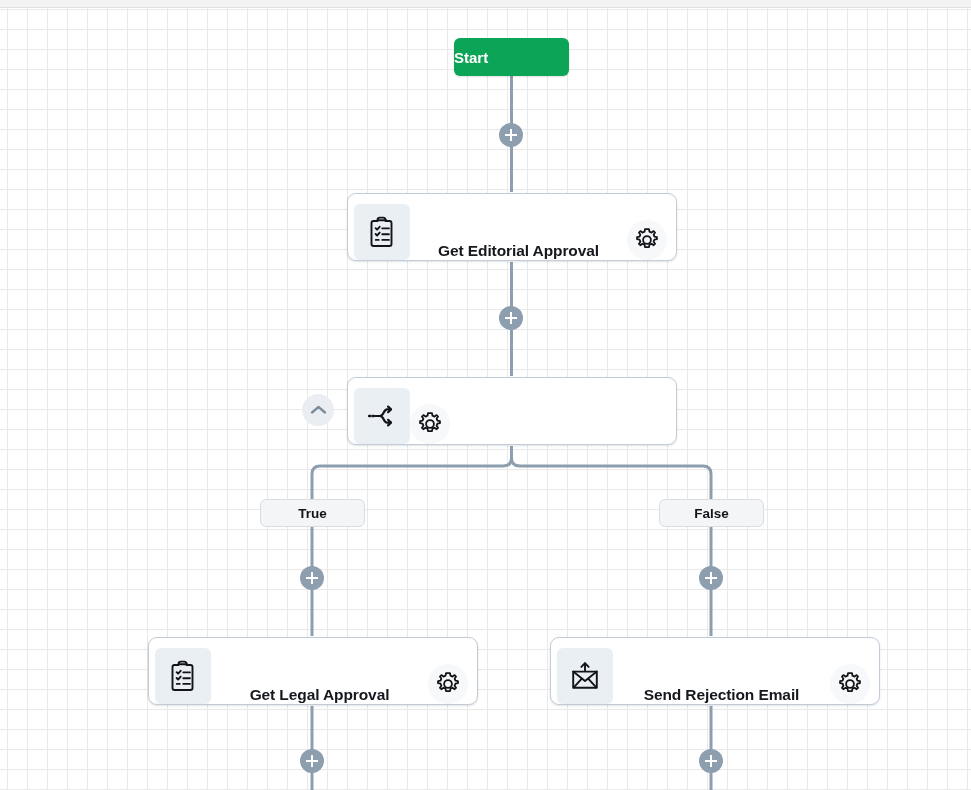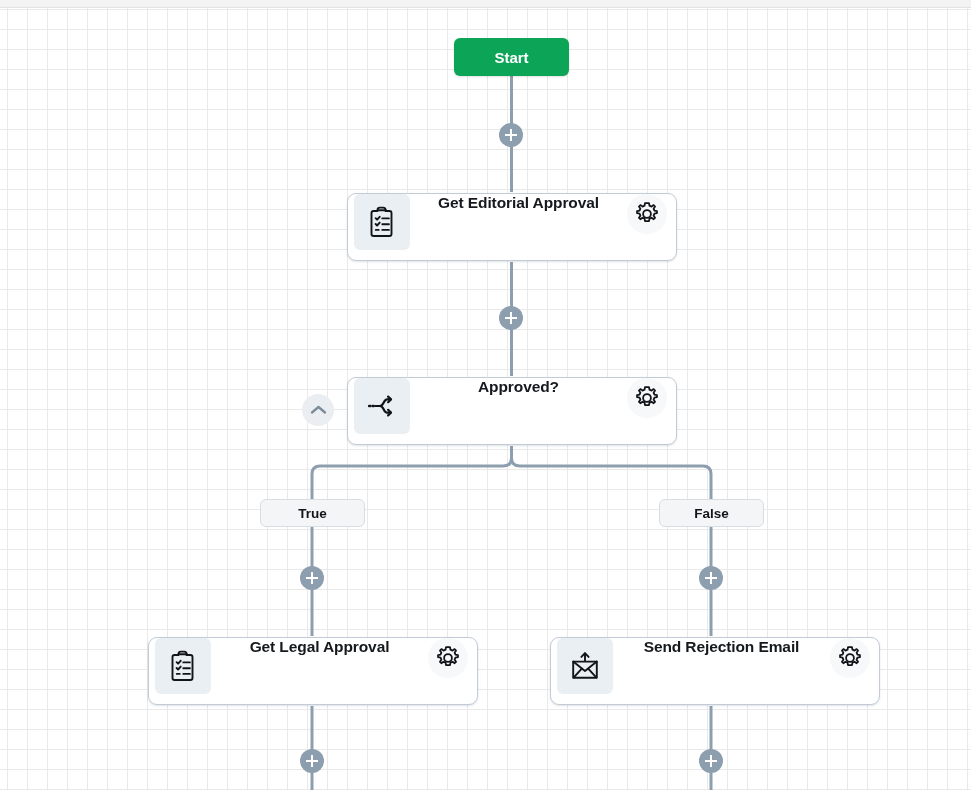--- a/index.html
+++ b/index.html
@@ -46,21 +46,21 @@
   }
 
   
   .node-card {
     position: absolute;
     box-sizing: border-box;
     background: #ffffff;
     border: 1px solid #c3ccd6;
     border-radius: 9px;
     display: flex;
-    align-items: flex-start;
+    align-items: flex-end;
     box-shadow: 0 1px 3px rgba(60,80,100,0.10), 0 1px 1px rgba(60,80,100,0.06);
     z-index: 10;
   }
 
   .node-icon-tile {
     width: 56px;
     height: 56px;
     margin-left: 6px;
     border-radius: 6px;
     background: #eaeff4;
@@ -97,21 +97,21 @@
   #start-node {
     position: absolute;
     left: 454px;
     top: 38px;
     width: 115px;
     height: 38px;
     background: #0ca457;
     border-radius: 6px;
     display: flex;
     align-items: center;
-    justify-content: center;
+    justify-content: flex-start;
     color: #ffffff;
     font-size: 15px;
     font-weight: bold;
     z-index: 10;
     cursor: pointer;
     box-shadow: 0 1px 2px rgba(0,0,0,0.12);
   }
 
   
   .plus-btn {
@@ -237,21 +237,20 @@
       <svg width="32" height="30" viewBox="0 0 32 30" fill="none" stroke="#111418" stroke-width="2.2" stroke-linecap="round" stroke-linejoin="round">
         <path d="M3.2,15 h1.1" stroke-width="2.6"></path>
         <path d="M6.6,15 h1.1" stroke-width="2.6"></path>
         <path d="M9.4,15 h4.6"></path>
         <path d="M14,15 C18,15 17.5,8.4 21,8.4 h3.6"></path>
         <path d="M14,15 C18,15 17.5,21.6 21,21.6 h3.6"></path>
         <path d="M22.1,5.6 l2.9,2.8 l-2.9,2.8" fill="none"></path>
         <path d="M22.1,18.8 l2.9,2.8 l-2.9,2.8" fill="none"></path>
       </svg>
     </div>
-    <div class="node-title">Approved?</div>
     <div class="node-gear">
       <svg width="26" height="26" viewBox="0 0 26 26" fill="none" stroke="#111418" stroke-width="1.8" stroke-linejoin="round">
         <path d="M13,2.2 l2.0,0 l0.5,2.5 l2.0,0.85 l2.1,-1.45 l1.45,1.45 l-1.45,2.1
                  l0.85,2.0 l2.5,0.5 l0,2.0 l-2.5,0.5 l-0.85,2.0 l1.45,2.1 l-1.45,1.45
                  l-2.1,-1.45 l-2.0,0.85 l-0.5,2.5 l-2.0,0 l-2.0,0 l-0.5,-2.5 l-2.0,-0.85
                  l-2.1,1.45 l-1.45,-1.45 l1.45,-2.1 l-0.85,-2.0 l-2.5,-0.5 l0,-2.0
                  l2.5,-0.5 l0.85,-2.0 l-1.45,-2.1 l1.45,-1.45 l2.1,1.45 l2.0,-0.85
                  l0.5,-2.5 z"></path>
         <circle cx="13" cy="13" r="3.9"></circle>
       </svg>

